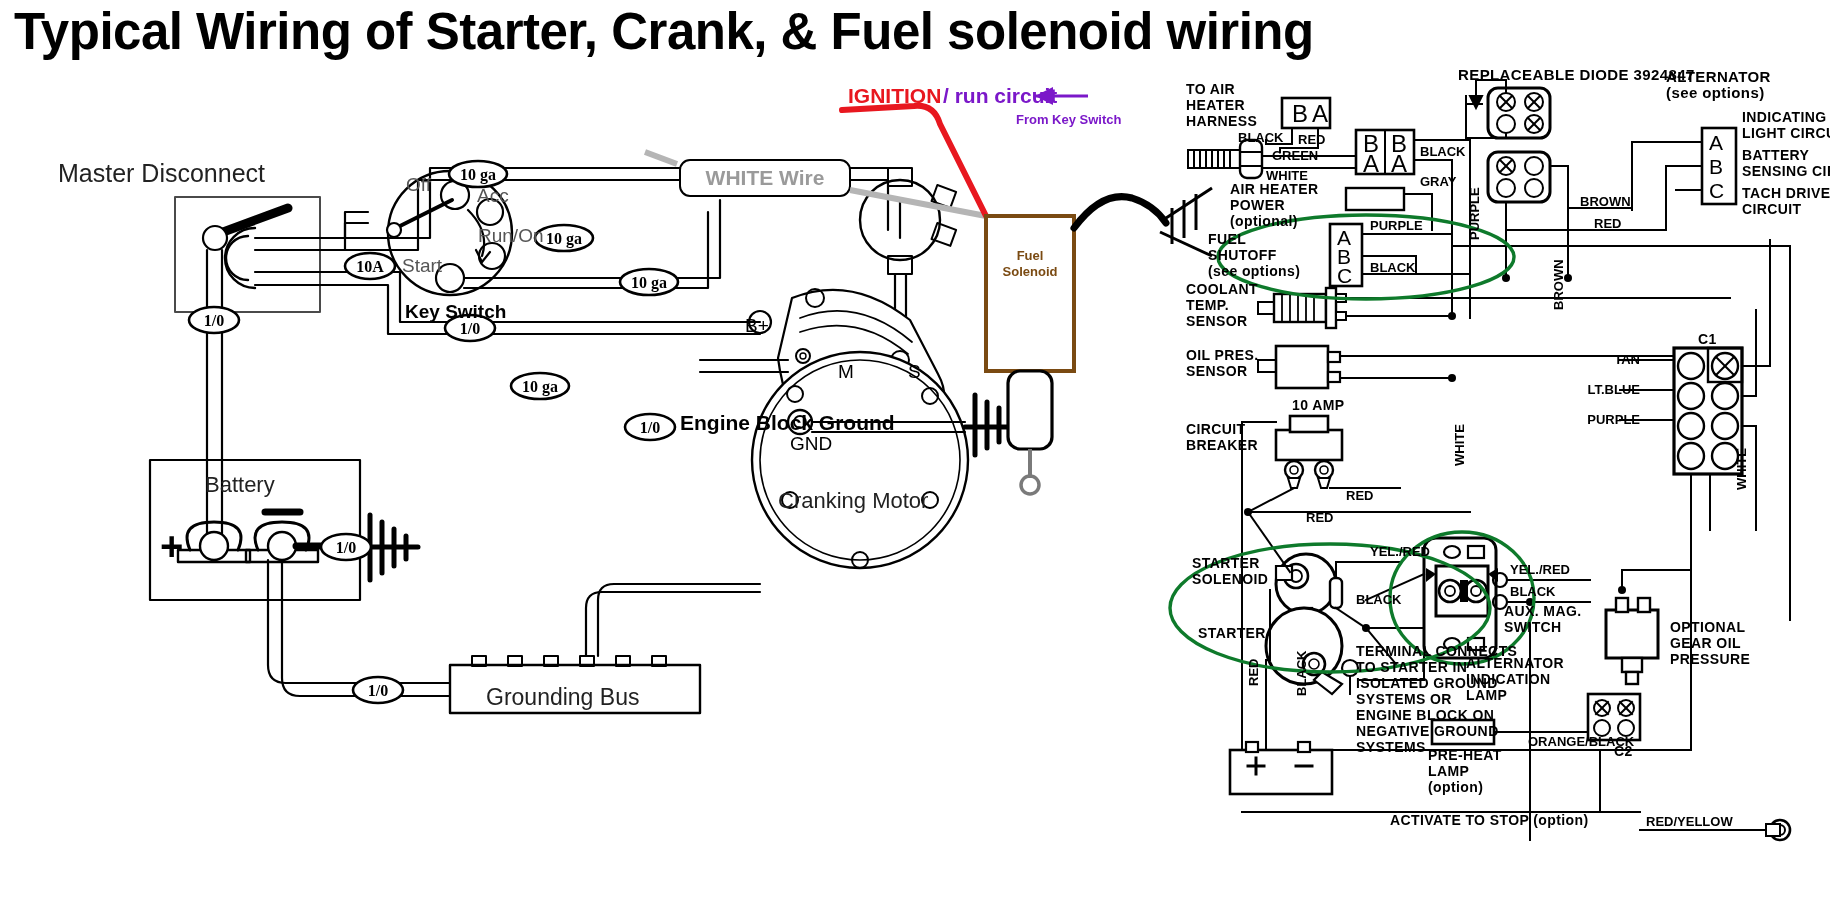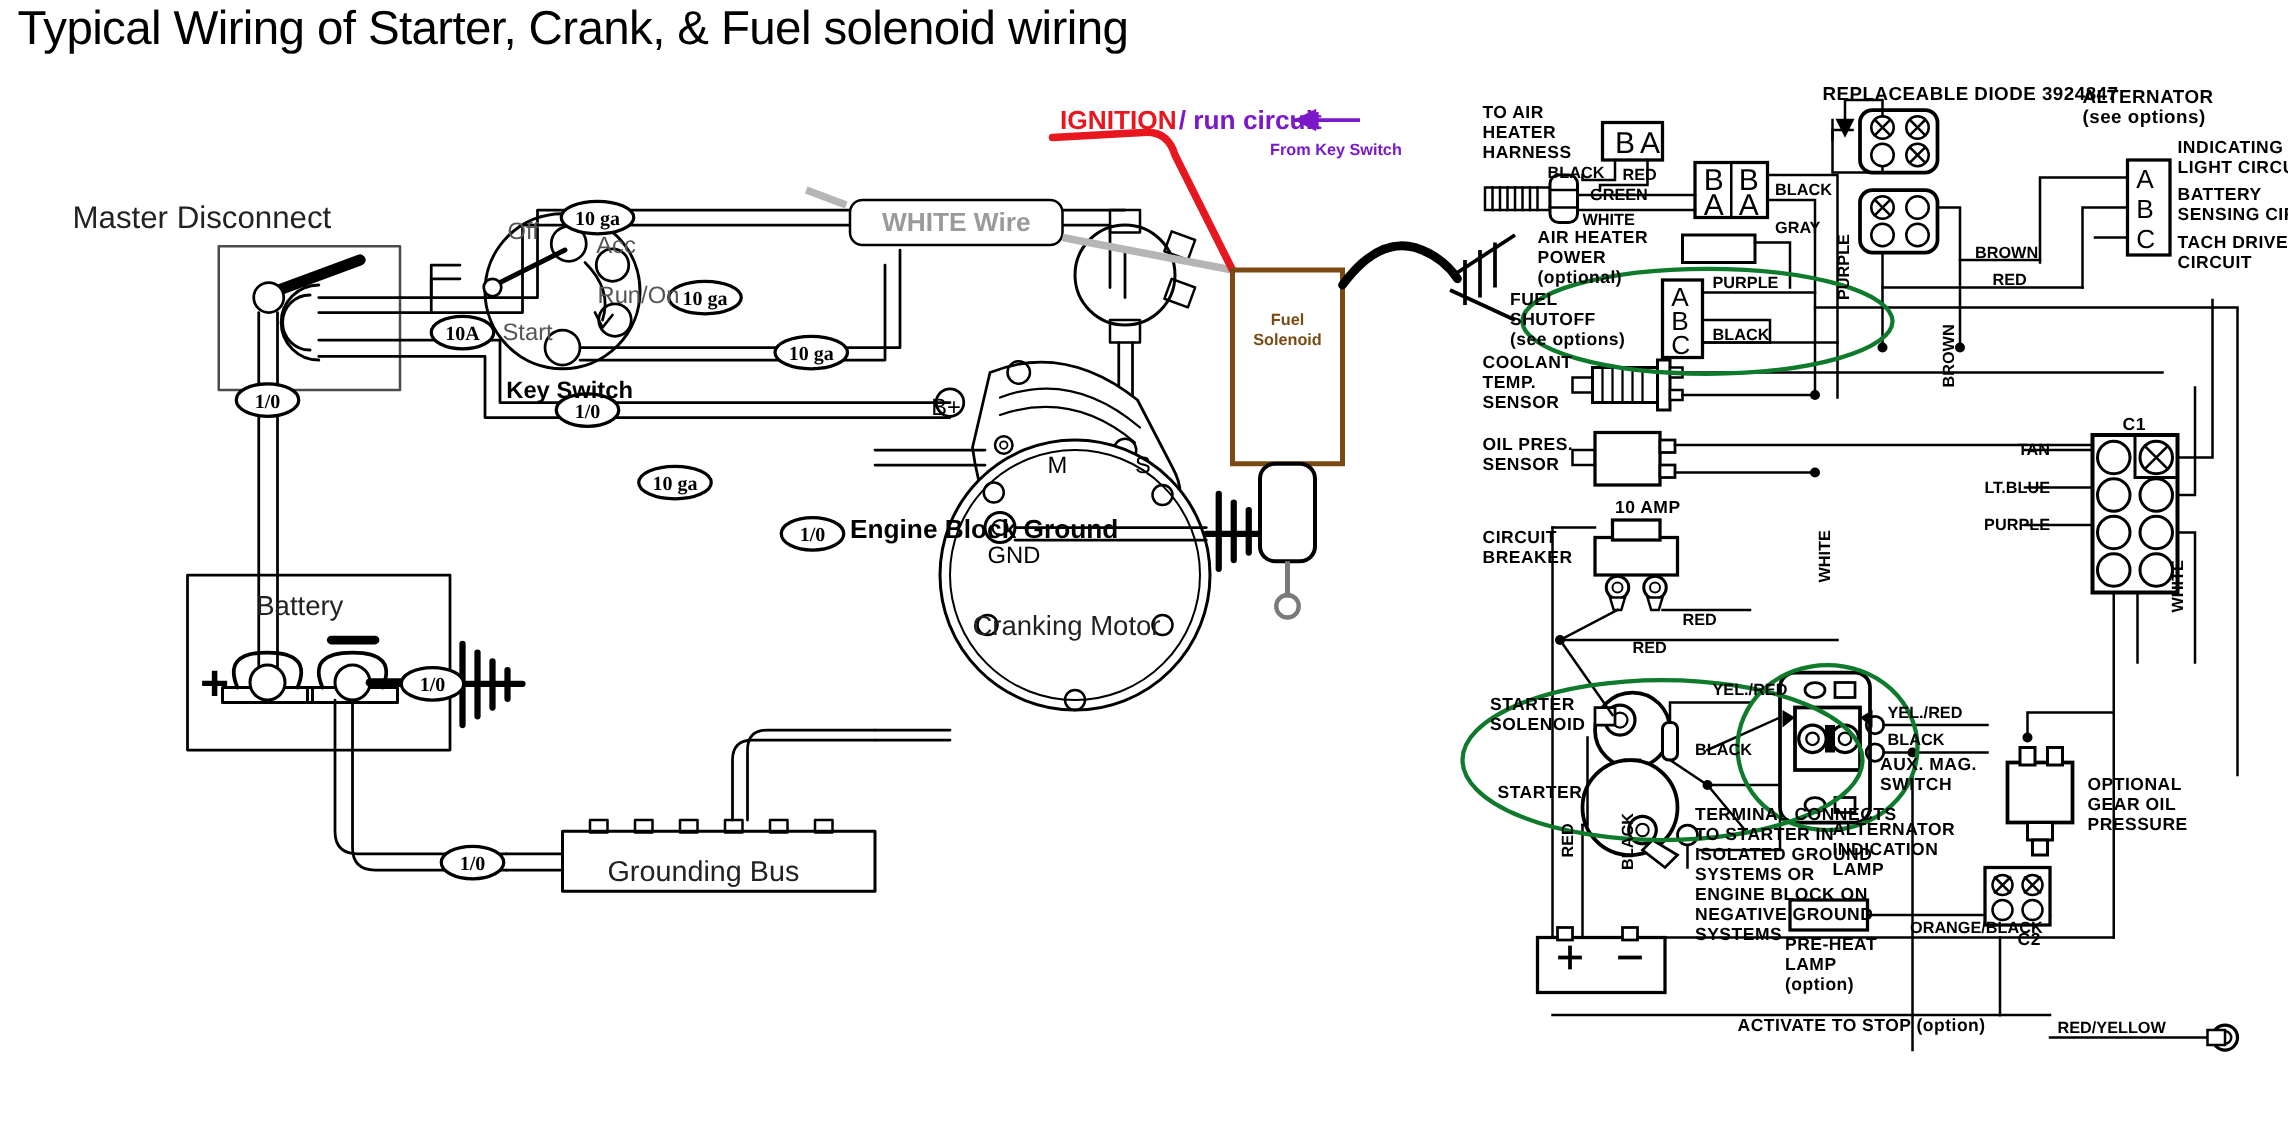--- a/index.html
+++ b/index.html
@@ -1,19 +1,19 @@
 <!DOCTYPE html>
 <html><head>
 <meta charset="utf-8">
 <style>
   html,body{margin:0;padding:0;background:#ffffff;}
   body{width:1830px;height:902px;position:relative;overflow:hidden;
        font-family:"Liberation Sans", sans-serif;color:#000;}
 
-  #title{position:absolute;left:14px;top:2px;font-size:38px;font-weight:normal;
+  #title{position:absolute;left:14px;top:2px;font-size:51px;font-weight:bold;
          letter-spacing:-.5px;font-family:"Liberation Sans", sans-serif;white-space:nowrap;}
 
   .panel{position:absolute;}
   #left-panel{left:0;top:60px;width:1180px;height:760px;}
   #mid-panel{left:820px;top:60px;width:420px;height:420px;}
   #right-panel{left:1170px;top:60px;width:660px;height:780px;}
 
   svg{display:block;overflow:visible;}
   .lbl{font-family:"Liberation Sans", sans-serif;}
   .txt-gray{fill:#9a9a9a;}

